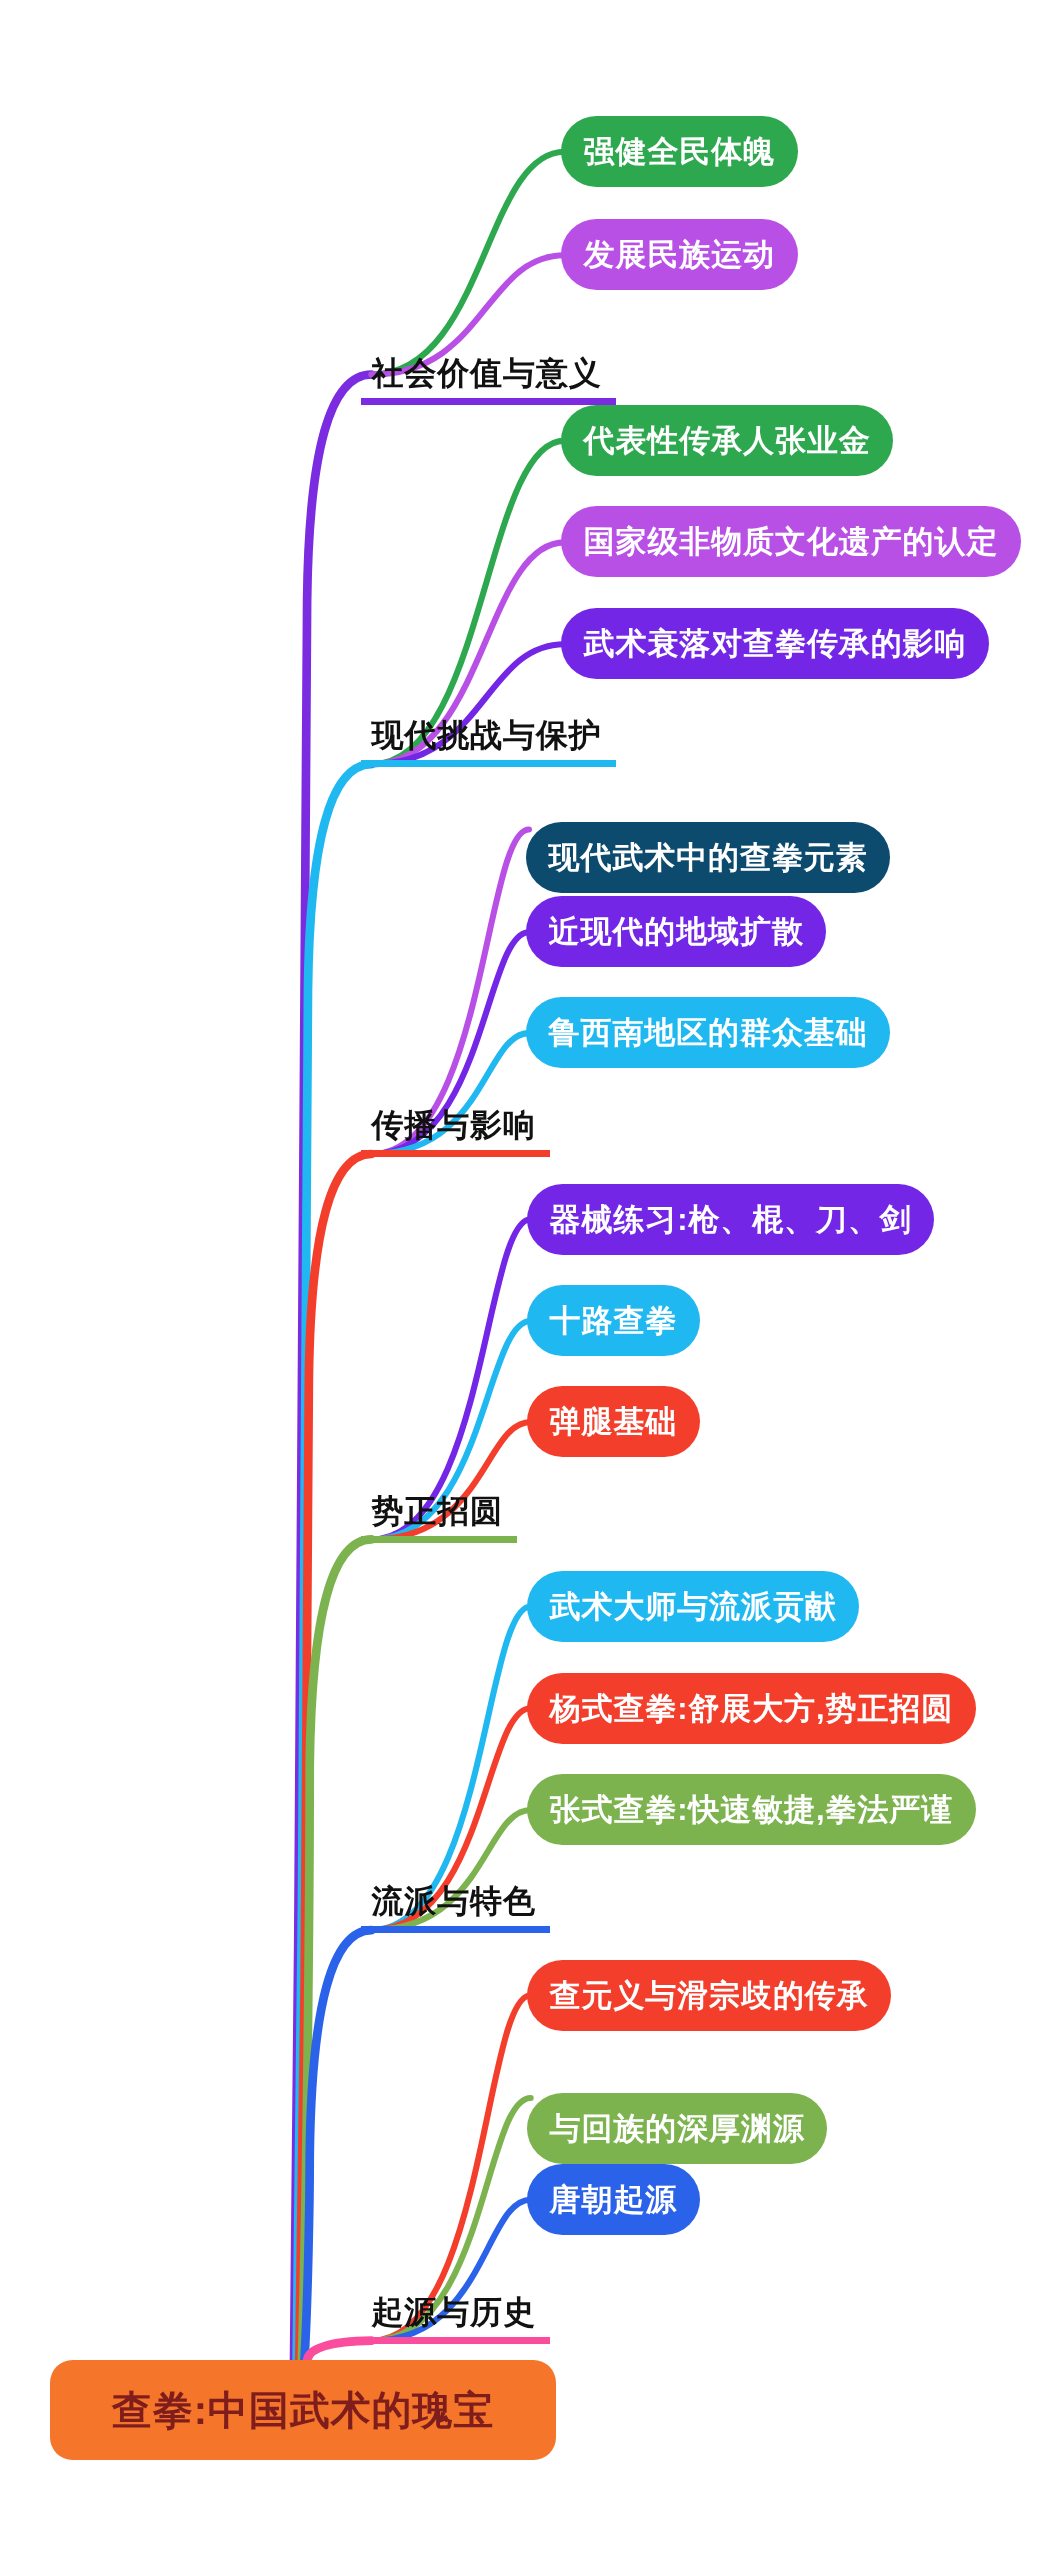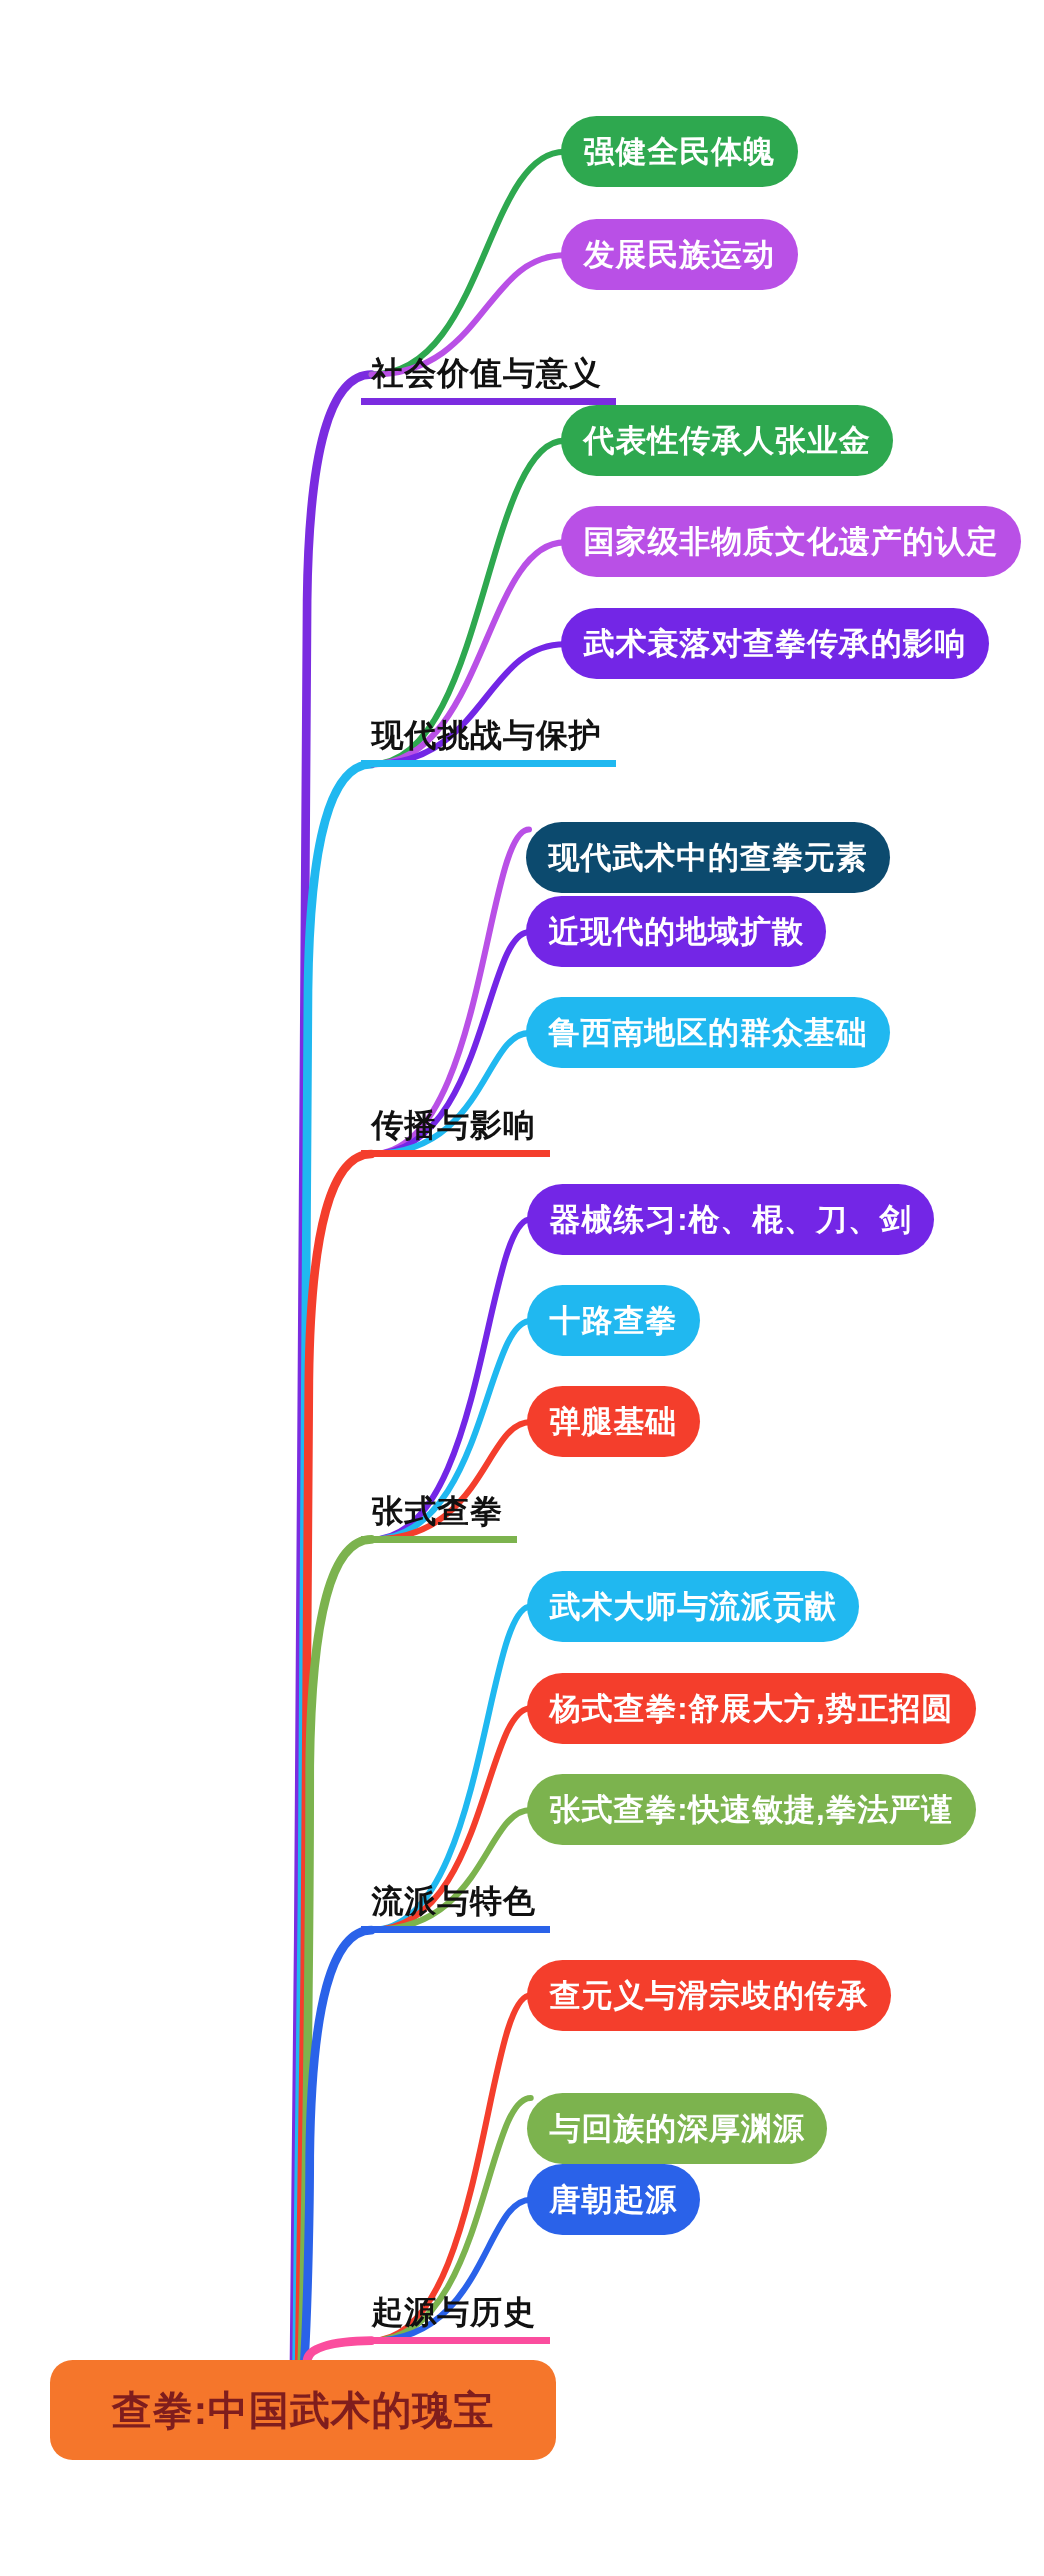--- a/index.html
+++ b/index.html
@@ -61,21 +61,21 @@
     <path class="stem" d="M 427 2218 C 557 2218 557 2080 610 2080" stroke="#7CB34E"></path>
 
     <path class="stem" d="M 427 2690 C 557 2690 557 2293 610 2293" stroke="#F43E2C"></path>
     <path class="stem" d="M 427 2690 C 557 2690 557 2411 610 2411" stroke="#7CB34E"></path>
     <path class="stem" d="M 427 2690 C 557 2690 557 2528 610 2528" stroke="#2A62E9"></path>
   </svg>
 
   <div class="blabel" style="left: 361px; top: 338px; border-bottom-color: rgb(123, 44, 224); margin-top: 16px;"><span>社会价值与意义</span></div>
   <div class="blabel" style="left: 361px; top: 716px; border-bottom-color: rgb(32, 184, 240);"><span>现代挑战与保护</span></div>
   <div class="blabel" style="left: 361px; top: 1106px; border-bottom-color: rgb(244, 62, 44); text-align: center;"><span>传播与影响</span></div>
-  <div class="blabel" style="left: 361px; top: 1492px; border-bottom-color: rgb(124, 179, 78);"><span>张式查拳</span></div>
+  <div class="blabel" style="left: 361px; top: 1492px; border-bottom-color: rgb(124, 179, 78);"><span>势正招圆</span></div>
   <div class="blabel" style="left: 361px; top: 1882px; border-bottom-color: rgb(42, 98, 233);"><span>流派与特色</span></div>
   <div class="blabel" style="left: 361px; top: 2293px; border-bottom-color: rgb(251, 77, 158);"><span>起源与历史</span></div>
 
   <div class="pill" style="left: 561px; top: 116px; background-color: rgb(46, 168, 79);">强健全民体魄</div>
   <div class="pill" style="left: 561px; top: 219px; background-color: rgb(185, 80, 230);">发展民族运动</div>
 
   <div class="pill" style="left: 561px; top: 405px; background-color: rgb(46, 168, 79);">代表性传承人张业金</div>
   <div class="pill" style="left: 561px; top: 506px; background-color: rgb(185, 80, 230);">国家级非物质文化遗产的认定</div>
   <div class="pill" style="left: 561px; top: 608px; background-color: rgb(115, 38, 230);">武术衰落对查拳传承的影响</div>
 

